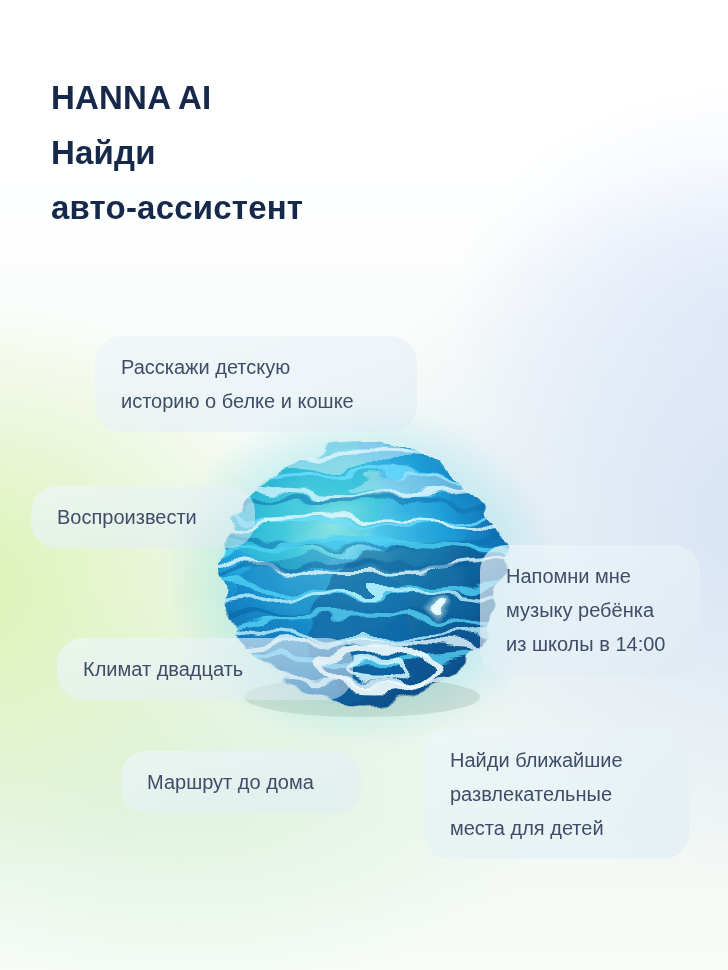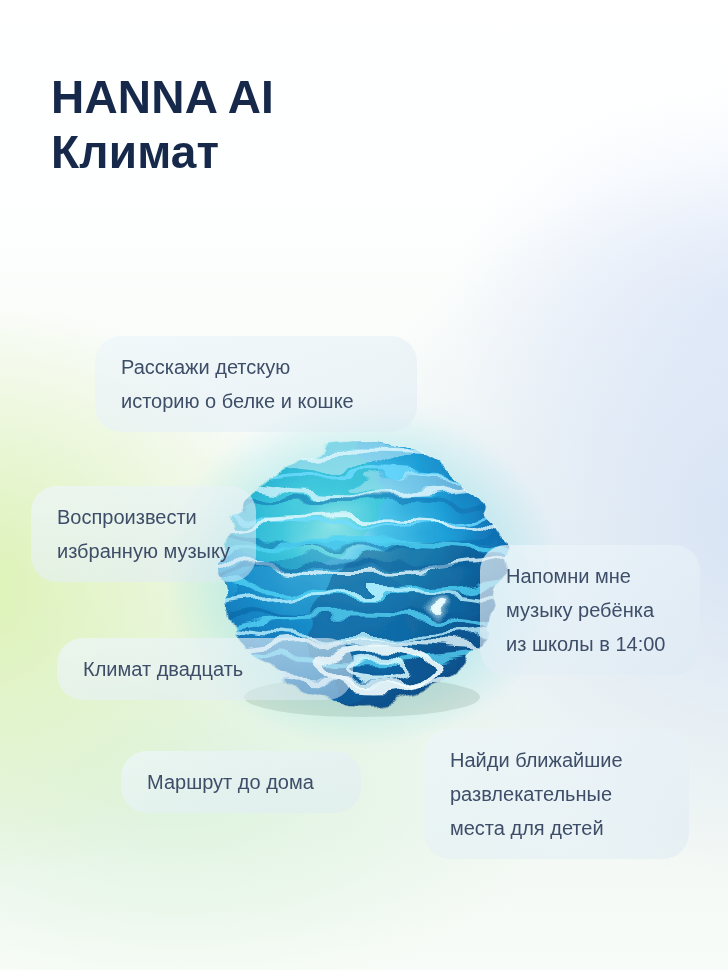--- a/index.html
+++ b/index.html
@@ -12,21 +12,21 @@
     background:
       radial-gradient(480px 430px at -30px 590px, #dcf2b4 0%, rgba(220,242,180,0) 68%),
       radial-gradient(560px 300px at 180px 790px, rgba(200,238,200,0.5) 0%, rgba(200,238,200,0) 70%),
       radial-gradient(620px 520px at 775px 520px, #d6e2f5 0%, rgba(214,226,245,0) 70%),
       radial-gradient(420px 320px at 745px 310px, rgba(226,234,250,0.85) 0%, rgba(226,234,250,0) 70%),
       radial-gradient(300px 260px at 368px 575px, rgba(80,205,225,0.20) 0%, rgba(80,205,225,0) 72%),
       linear-gradient(180deg,#ffffff 0%,#feffff 20%,#f4f9f4 55%,#f3f8f4 85%,#f8fcf8 100%);
   }
   .title{
     position:absolute;left:51px;top:70px;
-    color:#16294b;font-weight:700;font-size:46px;line-height:55px;
+    color:#16294b;font-weight:700;font-size:33px;line-height:55px;
     letter-spacing:0.2px;
   }
   .title div{white-space:nowrap;}
   .orb-wrap{position:absolute;left:170px;top:395px;width:400px;height:350px;z-index:1;}
   .bubble{
     position:absolute;z-index:2;box-sizing:border-box;min-width:max-content;
     border-radius:26px;padding:14px 26px;
     font-size:20px;line-height:34px;color:#3e4e68;
     background:linear-gradient(160deg, rgba(238,246,250,0.72) 0%, rgba(219,233,243,0.5) 100%);
   }
@@ -40,21 +40,22 @@
   .b-places {left:424px; top:729px; width:265px;}
 </style>
 </head>
 <body>
 
 <div class="poster">
   <div class="bg"></div>
 
   <header class="title">
     <div>HANNA AI</div>
-    <div>Климат</div>
+    <div>Найди</div>
+    <div>авто-ассистент</div>
   </header>
 
   <div class="orb-wrap">
     <svg width="400" height="350" viewBox="0 0 400 350" aria-hidden="true">
       <defs>
         <radialGradient id="gGlow" cx="50%" cy="50%" r="50%">
           <stop offset="55%" stop-color="#49cfdd" stop-opacity="0.28"></stop>
           <stop offset="100%" stop-color="#49cfdd" stop-opacity="0"></stop>
         </radialGradient>
         <radialGradient id="gBody" cx="40%" cy="34%" r="78%">
@@ -111,21 +112,20 @@
   </div>
 
   <div class="bubble b-story">
     <span>Расскажи детскую</span>
     <span>историю о белке и кошке</span>
   </div>
 
 
   <div class="bubble b-music">
     <span>Воспроизвести</span>
-    <span>избранную музыку</span>
   </div>
 
   <div class="bubble b-reminder">
     <span>Напомни мне</span>
     <span>музыку ребёнка</span>
     <span>из школы в 14:00</span>
   </div>
 
   <div class="bubble b-climate">
     <span>Климат двадцать</span>

